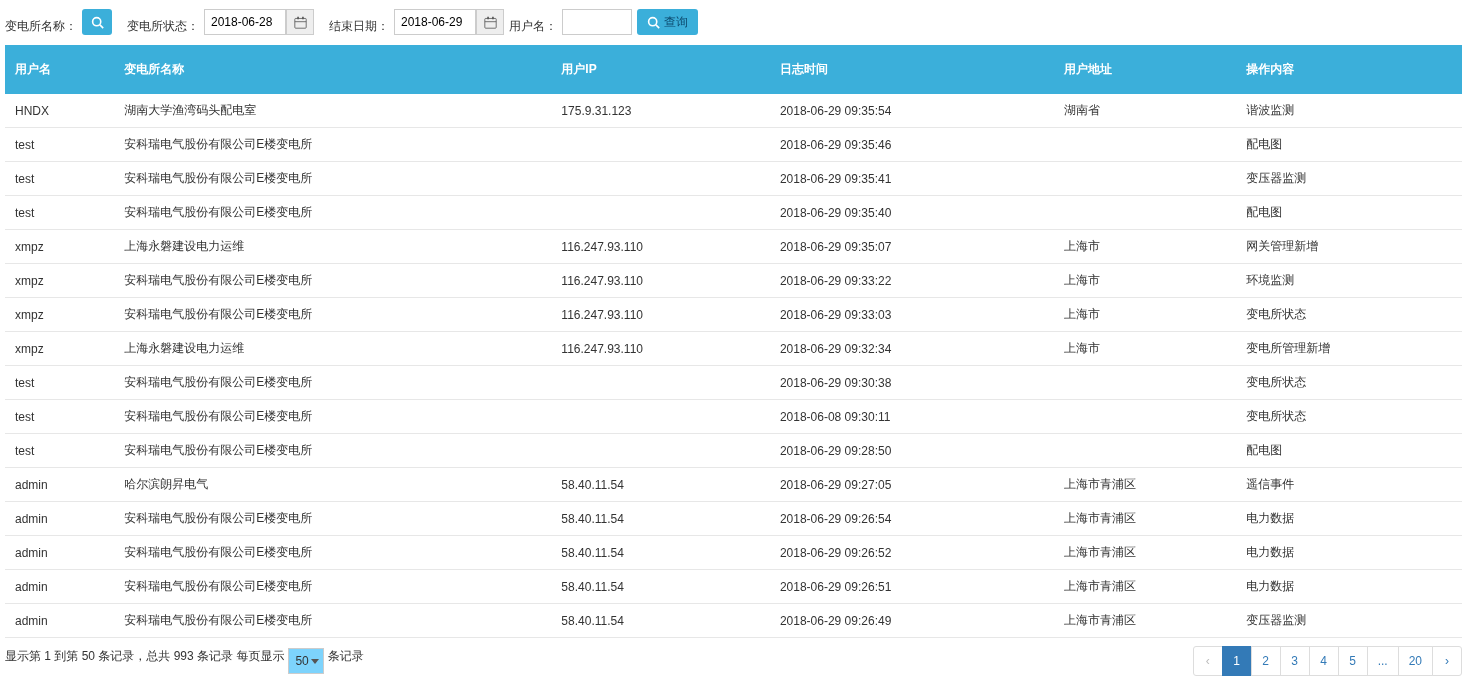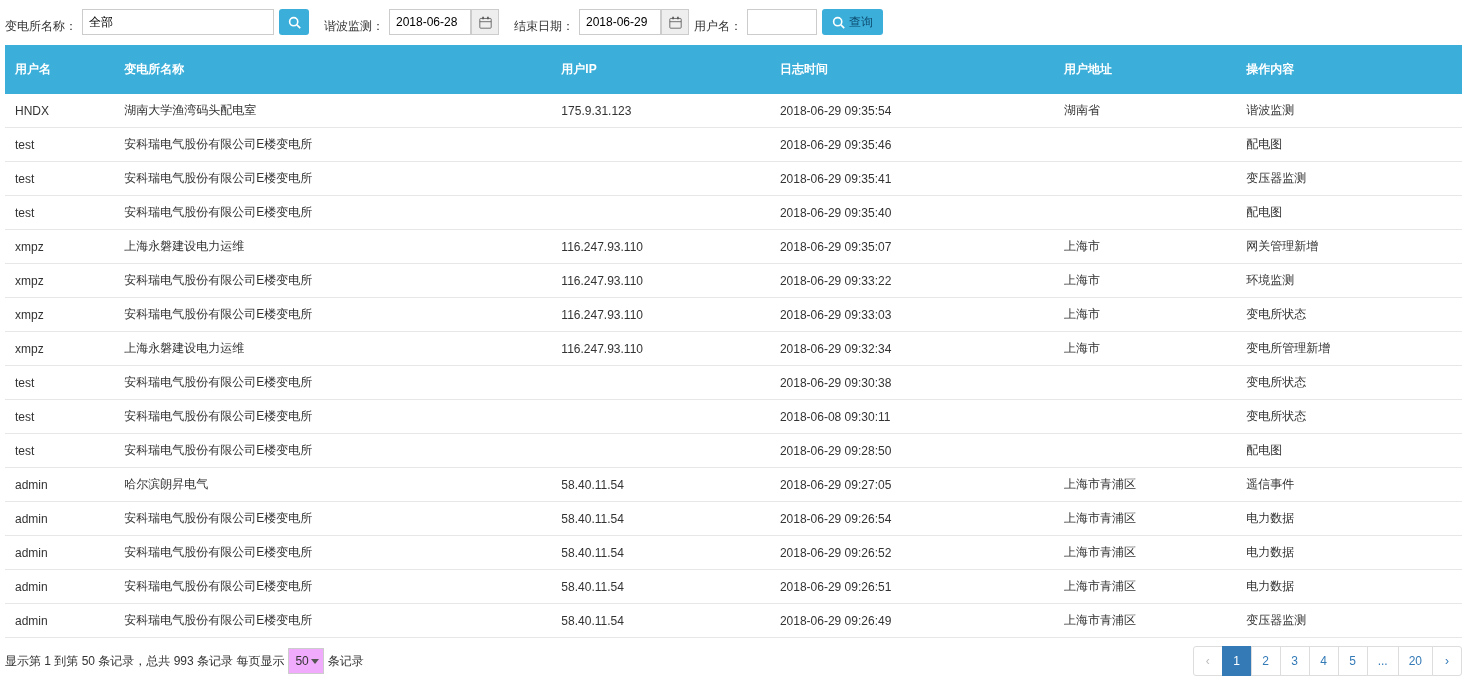--- a/index.html
+++ b/index.html
@@ -21,46 +21,45 @@
 table { width: 100%; border-collapse: collapse; table-layout: fixed; }
 th { background: #3bafda; color: #fff; text-align: left; padding: 16px 10px; font-weight: bold; font-size: 12px; position: sticky; top: 0; }
 td { padding: 8px 10px; border-bottom: 1px solid #e7e7e7; font-size: 12px; white-space: nowrap; overflow: hidden; text-overflow: ellipsis; }
 .col-user { width: 7.5%; }
 .col-station { width: 30%; }
 .col-ip { width: 15%; }
 .col-time { width: 19.5%; }
 .col-addr { width: 12.5%; }
 .col-op { width: 15.5%; }
 .footer { display: flex; justify-content: space-between; align-items: center; padding: 6px 0 0 0; font-size: 12px; }
-.footer-left { display: flex; align-items: center; gap: 4px; }
-.page-size { height: 26px; border: 1px solid #ccc; padding: 0 14px 0 6px; background: #f0abfc; position: relative; display: inline-flex; align-items: center; cursor: pointer; }
+.footer-left { display: flex; align-items: flex-start; gap: 4px; }
+.page-size { height: 26px; border: 1px solid #ccc; padding: 0 14px 0 6px; background: #7dd3fc; position: relative; display: inline-flex; align-items: center; cursor: pointer; }
 .page-size::after { content: ""; border-left: 4px solid transparent; border-right: 4px solid transparent; border-top: 5px solid #555; position: absolute; right: 4px; top: 10px; }
 .pagination { display: flex; gap: 0; }
 .pagination .pg { min-width: 30px; height: 30px; border: 1px solid #ddd; margin-left: -1px; display: flex; align-items: center; justify-content: center; color: #337ab7; cursor: pointer; background: #fff; padding: 0 10px; font-size: 12px; }
 .pagination .pg:first-child { border-radius: 3px 0 0 3px; }
 .pagination .pg:last-child { border-radius: 0 3px 3px 0; }
 .pagination .pg.active { background: #337ab7; color: #fff; border-color: #337ab7; }
 .pagination .pg.disabled { color: #bbb; cursor: not-allowed; }
 ::-webkit-scrollbar { width: 16px; }
 ::-webkit-scrollbar-track { background: #f1f1f1; }
 ::-webkit-scrollbar-thumb { background: #c1c1c1; }
 </style>
 </head>
 <body>
 
 <div class="filter-bar">
   <span class="lbl">变电所名称：</span>
-  <input type="text" class="station-input" value="全部" style="">
   <button class="btn btn-blue btn-search-icon">
     <svg class="icon-search" viewBox="0 0 16 16" fill="none" stroke="#fff" stroke-width="2">
         <circle cx="7" cy="7" r="5"></circle>
         <line x1="11" y1="11" x2="15" y2="15"></line>
       </svg>
   </button>
-  <span class="lbl" style="margin-left:10px">谐波监测：</span>
+  <span class="lbl" style="margin-left:10px">变电所状态：</span>
   <div class="date-group">
     <input type="text" value="2018-06-28" style="">
     <div class="cal-btn">
       <svg class="icon-calendar" viewBox="0 0 16 16">
           <rect x="1" y="3" width="14" height="12" rx="1" fill="none" stroke="#555"></rect>
           <line x1="1" y1="7" x2="15" y2="7" stroke="#555"></line>
           <line x1="5" y1="1" x2="5" y2="4" stroke="#555" stroke-width="2"></line>
           <line x1="11" y1="1" x2="11" y2="4" stroke="#555" stroke-width="2"></line>
         </svg>
     </div>

